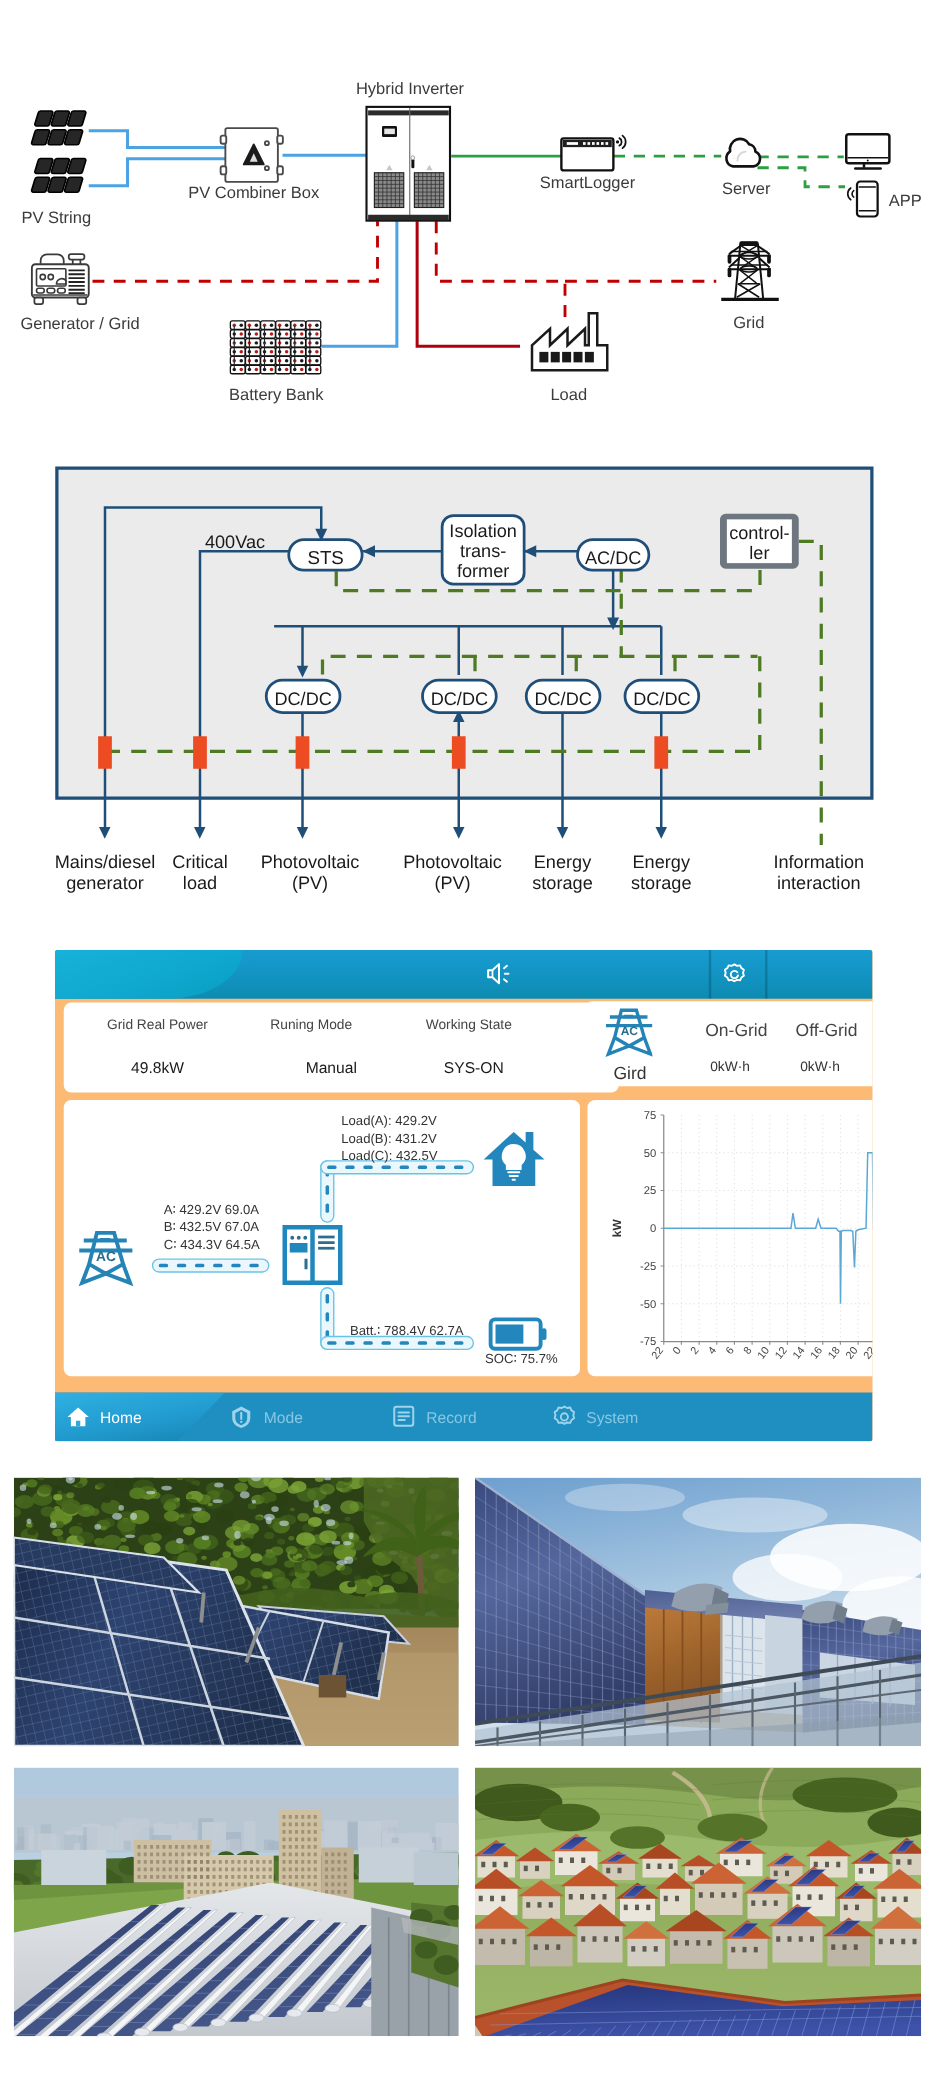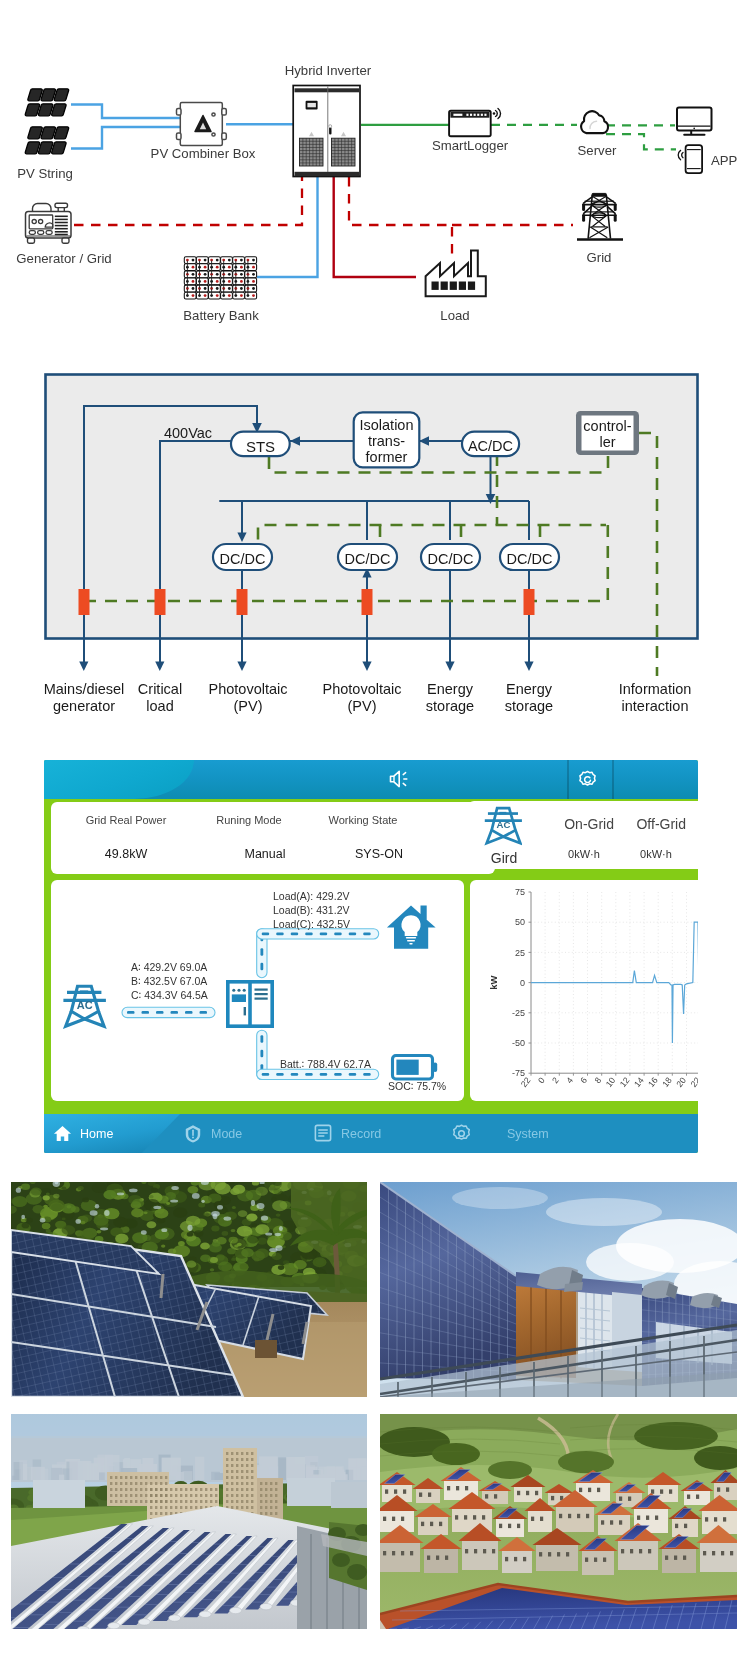--- a/index.html
+++ b/index.html
@@ -5,21 +5,21 @@
   html,body{margin:0;padding:0;}
   body{width:750px;height:1661px;background:#fff;
        font-family:"Liberation Sans",sans-serif;position:relative;overflow:hidden;}
   .abs{position:absolute;}
   svg{display:block;}
   .dtxt{font-family:"Liberation Sans",sans-serif;fill:#3b3b3b;}
 
 
   
   #sec3{position:absolute;left:44px;top:760px;width:654px;height:393px;
-        background:#84cc16;border-radius:2px;overflow:hidden;}
+        background:#fdba74;border-radius:2px;overflow:hidden;}
   .ui-top{height:39px;position:relative;overflow:hidden;
           background:linear-gradient(180deg,#189cd0 0%,#1394c4 45%,#0d8cb2 100%);}
   .topbar-swoosh{position:absolute;left:0;top:0;width:150px;height:39px;
           background:linear-gradient(160deg,#17b2d8 0%,#0fa8cf 55%,#0a9ec2 100%);
           border-bottom-right-radius:60px 39px;}
   .topbar-div{position:absolute;top:0;width:1.5px;height:39px;background:rgba(0,0,0,0.18);}
   .icon-speaker{position:absolute;left:344px;top:9px;}
   .icon-gear-top{position:absolute;left:534px;top:10px;}
   .ui-card{position:absolute;background:#fff;border-radius:6px;}
   .st-h{position:absolute;top:12px;width:120px;font-size:11px;color:#444;text-align:center;}
@@ -604,21 +604,21 @@
       <svg width="19" height="19" viewBox="0 0 20 20">
         <path d="M10,1.6 l2.3,1.2 2.5,-0.4 1.1,2.3 2.1,1.5 -0.7,2.5 0.7,2.5 -2.1,1.5 -1.1,2.3 -2.5,-0.4 -2.3,1.2 -2.3,-1.2 -2.5,0.4 -1.1,-2.3 -2.1,-1.5 0.7,-2.5 -0.7,-2.5 2.1,-1.5 1.1,-2.3 2.5,0.4 z" fill="none" stroke="#fff" stroke-width="1.6" stroke-linejoin="round"></path>
         <path d="M12.5,8.2 a3.1,3.1 0 1 0 0.6,2.6" fill="none" stroke="#fff" stroke-width="1.6" stroke-linecap="round"></path>
       </svg>
     </span>
   </div>
 
   <div class="ui-card" style="left:7px;top:42px;width:444px;height:72px;">
     <div class="st-h" style="left:15px;">Grid Real Power</div>
     <div class="st-h" style="left:138px;">Runing Mode</div>
-    <div class="st-h" style="left:252px;">Working State</div>
+    <div class="st-h" style="left:264px;">Working State</div>
     <div class="st-v" style="left:15px;">49.8kW</div>
     <div class="st-v" style="left:154px;">Manual</div>
     <div class="st-v" style="left:268px;">SYS-ON</div>
   </div>
 
   <div class="ui-card" style="left:424px;top:41px;width:236px;height:68px;">
     <div class="gird-icon">
       <svg width="38" height="42" viewBox="11.5 104.5 43.5 42">
         <g fill="none" stroke="#2484b6" stroke-width="3.1" stroke-linejoin="miter" stroke-linecap="butt">
           <path d="M26.5,106.3 h13.8 L47.5,131.3 L33.6,139 L20.3,131.3 Z"></path>
@@ -831,21 +831,21 @@
     </div>
     <div class="navitem" style="left:270px;">
       <span class="nav-ico">
         <svg width="18" height="18" viewBox="0 0 18 18">
           <rect x="1.4" y="1.4" width="15.2" height="15.2" rx="1.8" fill="none" stroke="#9fd3ea" stroke-width="1.6"></rect>
           <path d="M4.8,6 h8.4 M4.8,9 h8.4 M4.8,12 h5" stroke="#9fd3ea" stroke-width="1.6" stroke-linecap="round"></path>
         </svg>
       </span>
       <span class="nav-lab">Record</span>
     </div>
-    <div class="navitem" style="left:408px;gap:28px;">
+    <div class="navitem" style="left:398px;">
       <span class="nav-ico">
         <svg width="19" height="19" viewBox="0 0 20 20">
           <path d="M10,1.3 l2.3,1.2 2.6,-0.4 1.1,2.4 2.2,1.5 -0.7,2.6 0.7,2.6 -2.2,1.5 -1.1,2.4 -2.6,-0.4 -2.3,1.2 -2.3,-1.2 -2.6,0.4 -1.1,-2.4 -2.2,-1.5 0.7,-2.6 -0.7,-2.6 2.2,-1.5 1.1,-2.4 2.6,0.4 z" fill="none" stroke="#9fd3ea" stroke-width="1.6" stroke-linejoin="round"></path>
           <circle cx="10" cy="10" r="3" fill="none" stroke="#9fd3ea" stroke-width="1.6"></circle>
         </svg>
       </span>
       <span class="nav-lab">System</span>
     </div>
     <div class="navitem" style="left:495px;margin-top:36px;">
       <span class="nav-ico">

